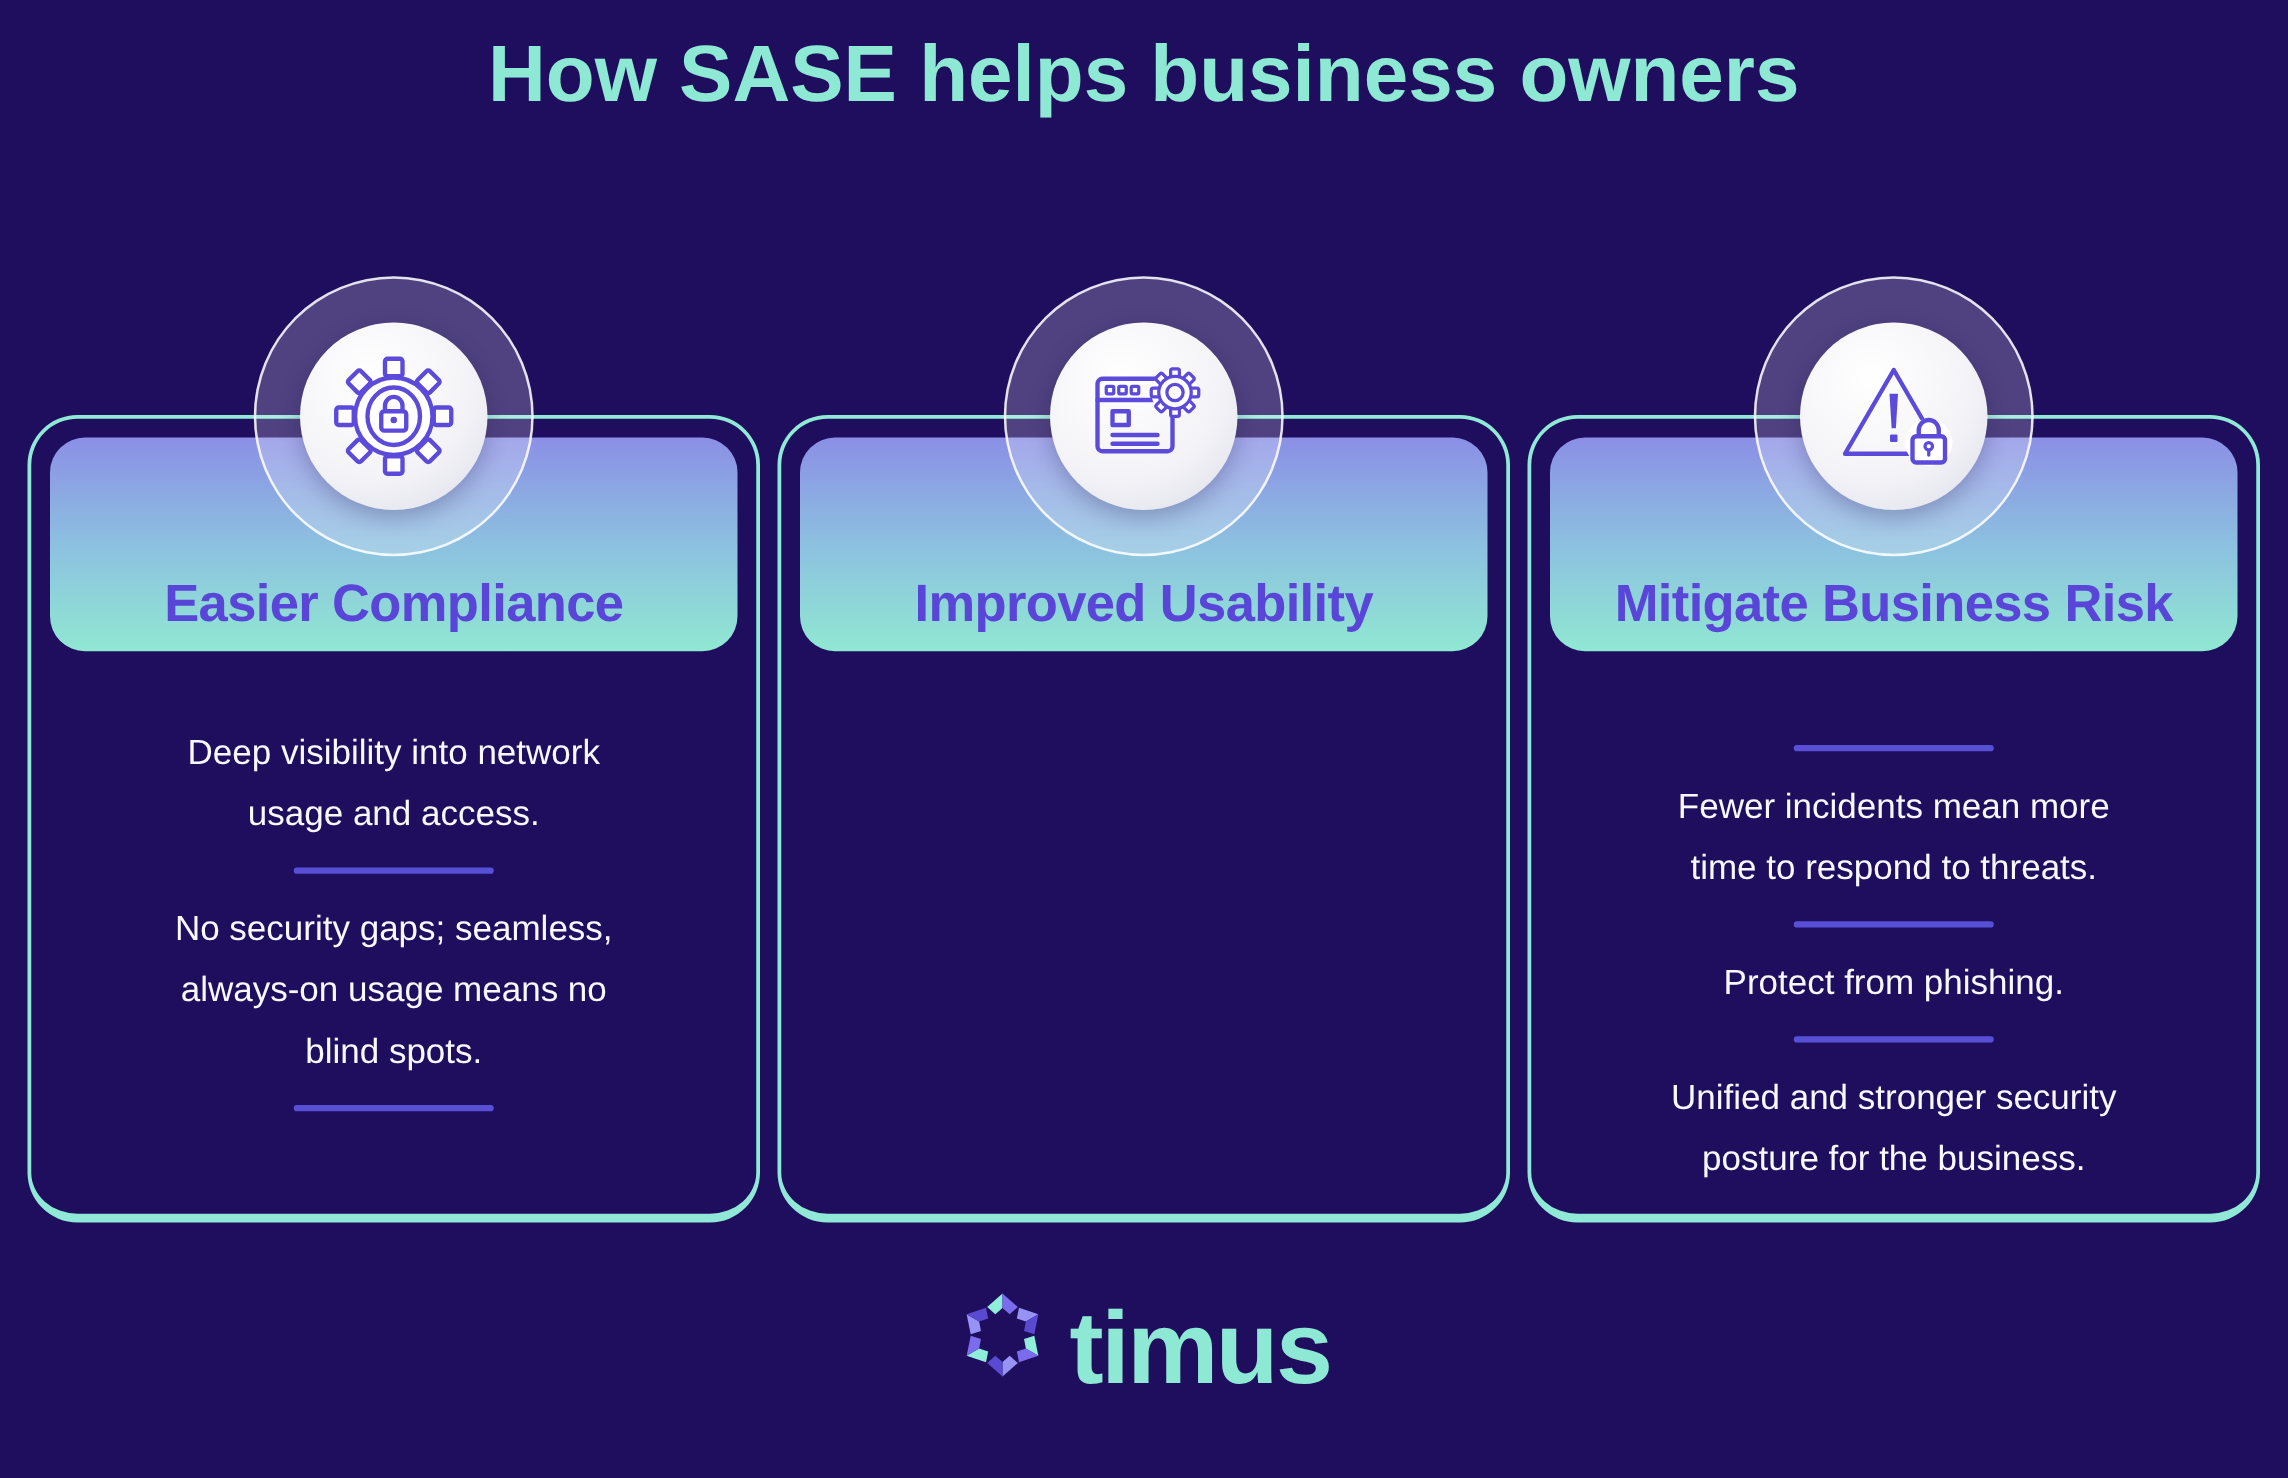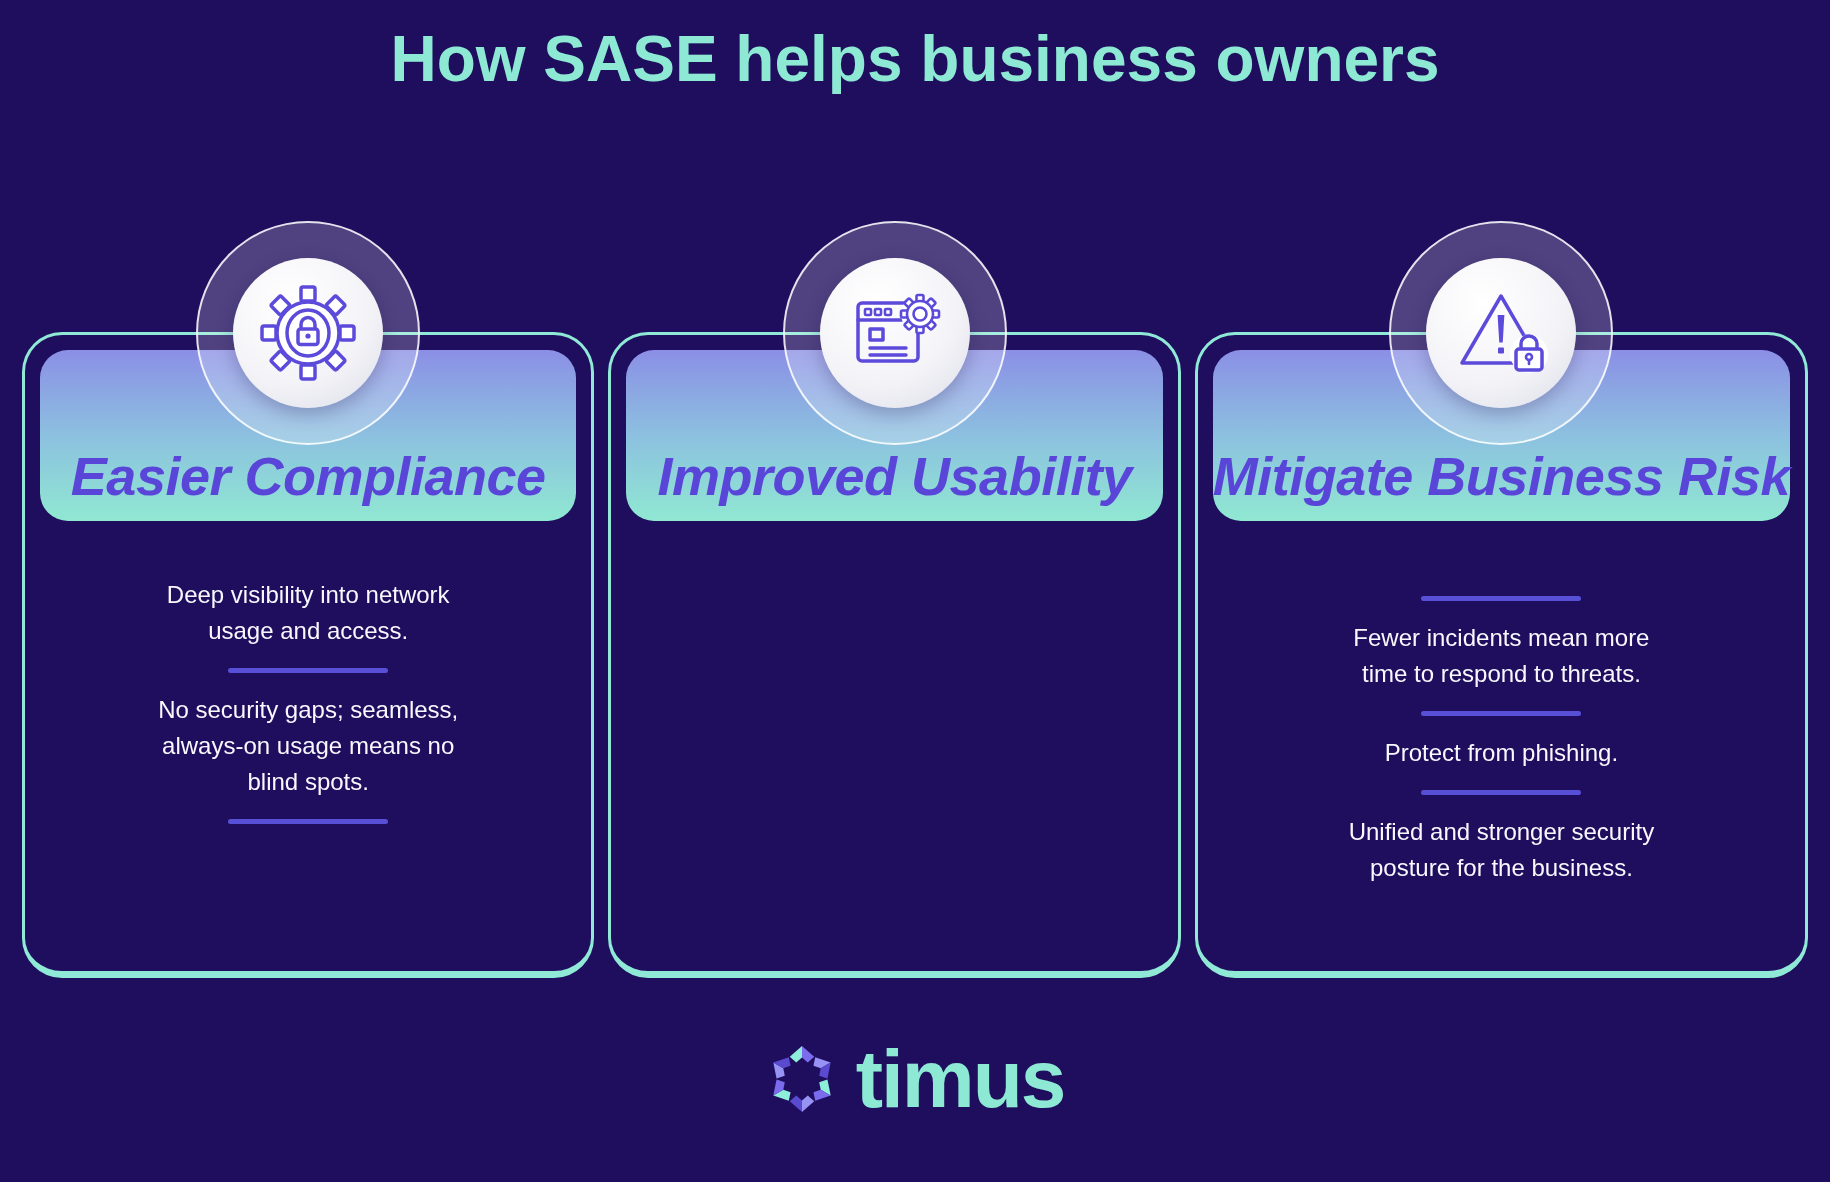--- a/index.html
+++ b/index.html
@@ -55,26 +55,25 @@
     position:relative;
     height:171px;
     border-radius:28px;
     background:linear-gradient(180deg,var(--header-grad-top) 0%,var(--header-grad-mid) 52%,var(--header-grad-bottom) 100%);
     display:flex;
     align-items:flex-end;
     justify-content:center;
     padding-bottom:14px;
   }
   .card-title{
-    font-size:54px;
+    font-size:42px;
     font-weight:bold;
     letter-spacing:-0.5px;
     color:var(--heading-purple);
     white-space:nowrap;
-    font-style:italic;
   }
   .icon-badge{
     position:absolute;
     top:-114px;
     left:50%;
     transform:translateX(-50%);
     width:224px;
     height:224px;
     border-radius:50%;
     background:rgba(255,255,255,0.22);
@@ -98,38 +97,37 @@
   .icon-svg .st{fill:none;stroke:var(--icon-stroke);stroke-width:3.5;stroke-linecap:round;stroke-linejoin:round;}
   .icon-svg .st-thin{fill:none;stroke:var(--icon-stroke);stroke-width:2.6;stroke-linecap:round;stroke-linejoin:round;}
   .icon-svg .fw{fill:#ffffff;}
   .icon-svg .fp{fill:var(--icon-stroke);stroke:none;}
   .card-body{
     padding:56px 28px 0 28px;
     text-align:center;
   }
   .card-text{
     color:var(--body-text);
-    font-size:24px;
-    line-height:36px;
+    font-size:28px;
+    line-height:49px;
     white-space:pre-line;
   }
   .divider{
     width:160px;
     height:5px;
     border-radius:3px;
     background:var(--divider-purple);
     margin:19px auto;
   }
   .footer{
     position:absolute;
     top:1032px;
     left:0;
     width:100%;
     display:flex;
-    align-items:center;
     justify-content:center;
     gap:18px;
   }
   .logo-flake{width:72px;height:72px;}
   .logo-text{
     color:var(--mint);
     font-size:82px;
     font-weight:bold;
     letter-spacing:-2px;
   }

